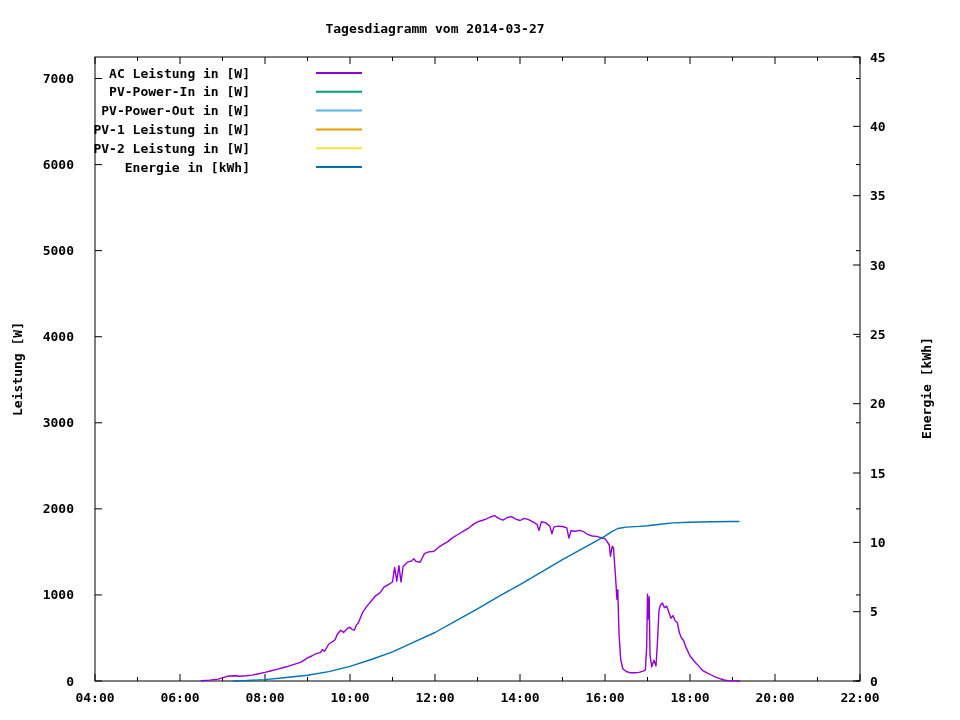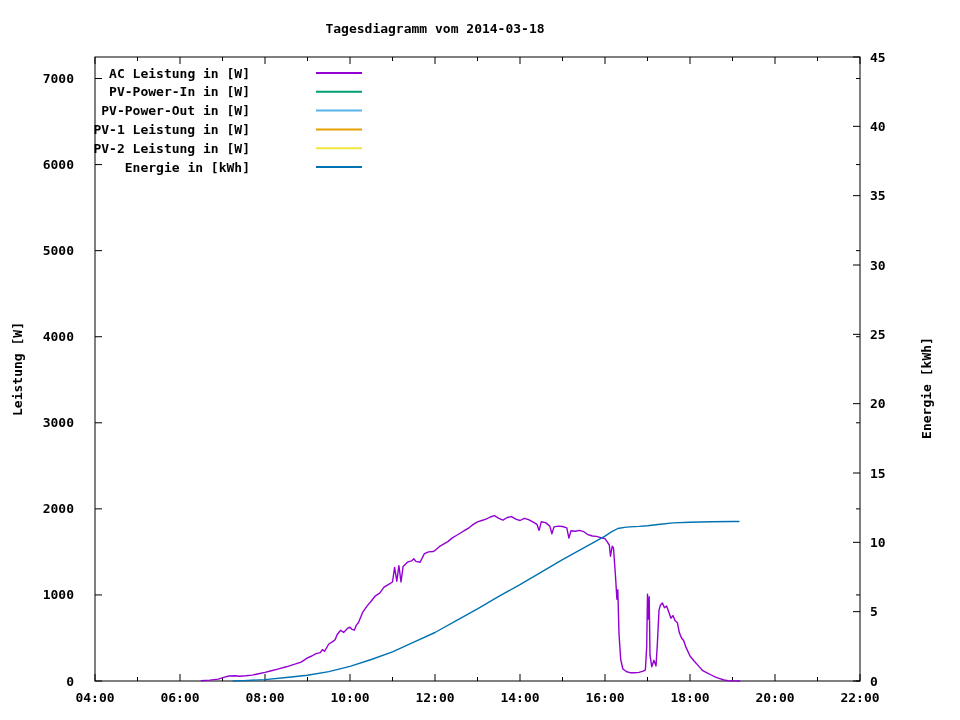--- a/index.html
+++ b/index.html
@@ -9,21 +9,21 @@
                font:bold 13px "DejaVu Sans Mono", monospace;color:#000;}
   .ylabel{position:absolute;white-space:nowrap;font:bold 13px "DejaVu Sans Mono", monospace;color:#000;}
   .ylabel-left{left:17px;top:369px;transform:translate(-50%,-50%) rotate(-90deg);}
   .ylabel-right{left:926px;top:388px;transform:translate(-50%,-50%) rotate(-90deg);}
   svg text{font:bold 13px "DejaVu Sans Mono", monospace;fill:#000;}
 </style>
 </head>
 <body>
 
 <div id="stage">
-  <div class="chart-title">Tagesdiagramm vom 2014-03-18</div>
+  <div class="chart-title">Tagesdiagramm vom 2014-03-27</div>
   <div class="ylabel ylabel-left">Leistung [W]</div>
   <div class="ylabel ylabel-right">Energie [kWh]</div>
   <svg id="chart" width="960" height="720" viewBox="0 0 960 720">
       <rect x="95" y="57" width="765" height="624" fill="none" stroke="#000000" stroke-width="1"></rect>
       <line x1="95" y1="681" x2="95" y2="674" stroke="#000000" stroke-width="1"></line>
       <line x1="95" y1="57" x2="95" y2="64" stroke="#000000" stroke-width="1"></line>
       <text x="95" y="702" text-anchor="middle">04:00</text>
       <line x1="137.5" y1="681" x2="137.5" y2="677" stroke="#000000" stroke-width="1"></line>
       <line x1="137.5" y1="57" x2="137.5" y2="61" stroke="#000000" stroke-width="1"></line>
       <line x1="180" y1="681" x2="180" y2="674" stroke="#000000" stroke-width="1"></line>

